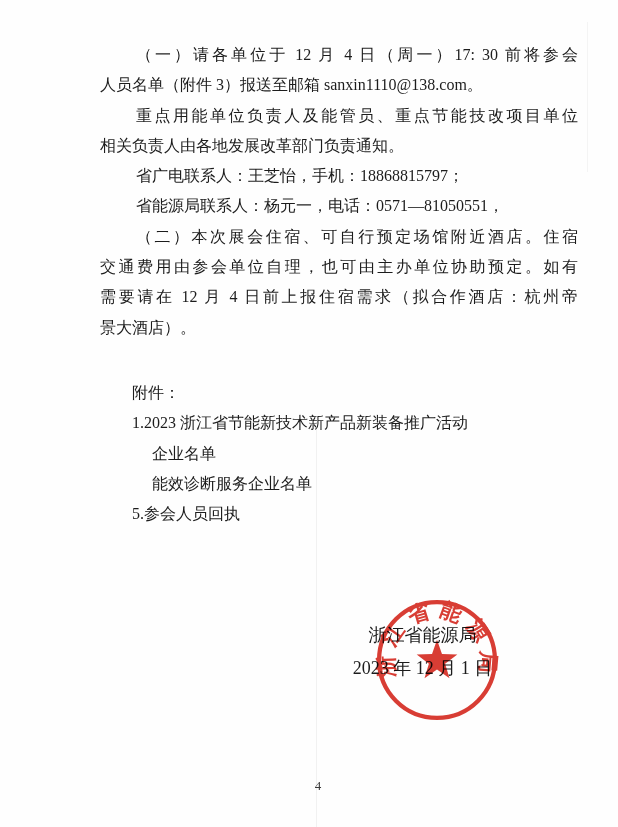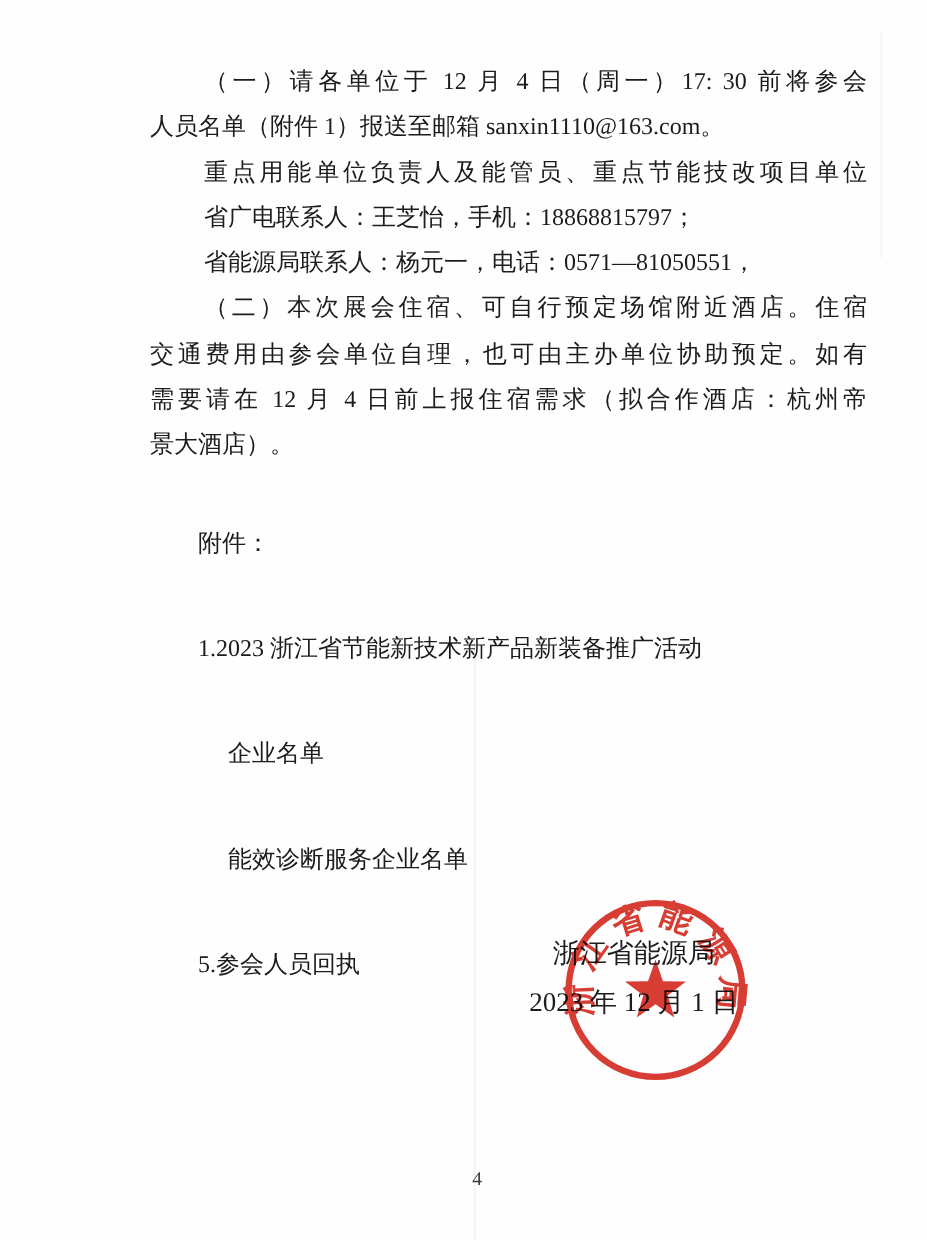--- a/index.html
+++ b/index.html
@@ -20,21 +20,21 @@
   .line { height:30.3px; overflow:visible; }
   .line.ind { text-indent:36px; }
   .line.just { text-align:justify; text-align-last:justify; }
   
   .attachments {
     margin-top:35px; margin-left:32px;
     display:flex; flex-direction:column; align-items:flex-start;
   }
   .att-label { white-space:nowrap; }
   .att-items { flex:1; }
-  .att-line { height:30.3px; white-space:nowrap;margin-top:40px; }
+  .att-line { height:30.3px; white-space:nowrap; }
   .att-line.cont { padding-left:20px; }
   
   .signature {
     position:absolute; left:325px; top:619px; width:195px;
     text-align:center; font-size:18px; line-height:32.5px;
   }
   
   .seal {
     position:absolute; left:374px; top:597px; width:126px; height:126px;
     mix-blend-mode:multiply; opacity:0.9; pointer-events:none;
@@ -56,22 +56,23 @@
   }
 </style>
 </head>
 <body>
 
 <div class="page">
 
   <div class="text-col">
     <div>
         <div class="line just ind">（一）请各单位于 12 月 4 日（周一）17: 30 前将参会</div>
-        <div class="line">人员名单（附件 1）报送至邮箱 sanxin1110@163.com。</div>
+        <div class="line">人员名单（附件 3）报送至邮箱 sanxin1110@138.com。</div>
         <div class="line just ind">重点用能单位负责人及能管员、重点节能技改项目单位</div>
+        <div class="line">相关负责人由各地发展改革部门负责通知。</div>
         <div class="line ind">省广电联系人：王芝怡，手机：18868815797；</div>
         <div class="line ind">省能源局联系人：杨元一，电话：0571—81050551，</div>
         <div class="line just ind">（二）本次展会住宿、可自行预定场馆附近酒店。住宿</div>
         <div class="line just">交通费用由参会单位自理，也可由主办单位协助预定。如有</div>
         <div class="line just">需要请在 12 月 4 日前上报住宿需求（拟合作酒店：杭州帝</div>
         <div class="line">景大酒店）。</div>
       </div>
 
     <div class="attachments">
       <div class="att-label">附件：</div>

